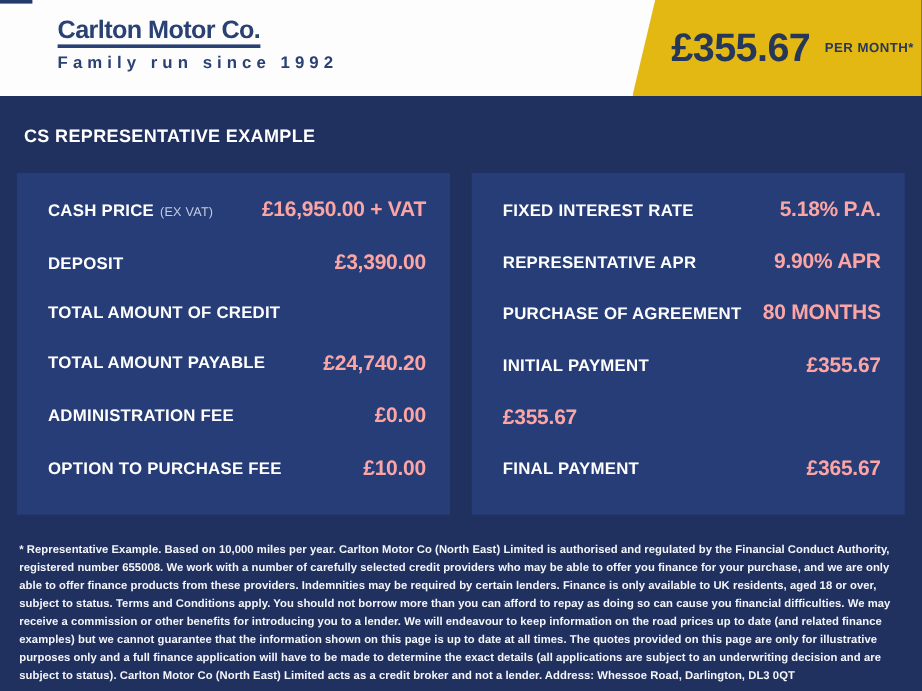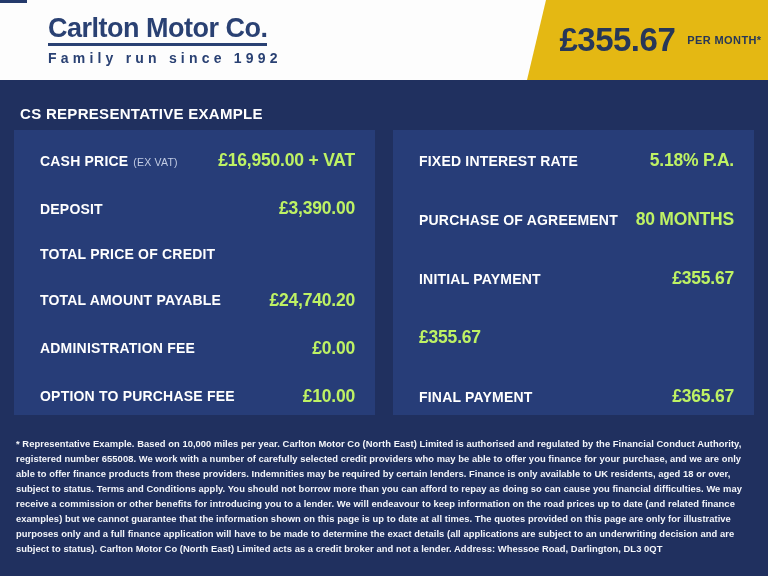--- a/index.html
+++ b/index.html
@@ -24,21 +24,21 @@
     width: 27px; height: 3px;
     background: #243a6b;
   }
   .logo {
     position: absolute;
     left: 48px; top: 15px;
     color: #2a4173;
   }
   .logo-title {
     display: inline-block;
-    font-size: 27px;
+    font-size: 21px;
     font-weight: bold;
     letter-spacing: -0.5px;
     color: #2a4173;
     border-bottom: 3px solid #2a4173;
     padding-bottom: 1px;
     line-height: 1.0;
   }
   .logo-tagline {
     margin-top: 4px;
     font-size: 14px;
@@ -73,32 +73,32 @@
     white-space: nowrap;
   }
 
   
   .section-title {
     color: #ffffff;
     font-size: 15px;
     font-weight: bold;
     letter-spacing: 0.3px;
     padding: 25px 0 0 20px;
-    height: 50px;
+    height: 64px;
   }
   .panels {
     display: flex;
     gap: 18px;
     margin: 0 14px;
     height: 285px;
   }
   .panel {
     flex: 1;
     background: #273d78;
-    padding: 20px 20px 8px 26px;
+    padding: 20px 20px 28px 26px;
     display: flex;
     flex-direction: column;
     justify-content: space-between;
   }
   .row {
     display: flex;
     align-items: center;
     justify-content: space-between;
   }
   .row-label {
@@ -109,21 +109,21 @@
     white-space: nowrap;
   }
   .row-sublabel {
     color: #c3cde4;
     font-size: 10.5px;
     font-weight: normal;
     letter-spacing: 0.2px;
     margin-left: 5px;
   }
   .row-value {
-    color: #bef264;
+    color: #fca5a5;
     font-size: 17.5px;
     font-weight: 600;
     letter-spacing: -0.2px;
     white-space: nowrap;
     text-align: right;
   }
 
   
   .footer {
     margin: 21px 16px 0 16px;
@@ -161,40 +161,44 @@
     <div class="panel">
       <div class="row">
         <span class="row-label"><span>CASH PRICE</span><span class="row-sublabel">(EX VAT)</span></span>
         <span class="row-value">£16,950.00 + VAT</span>
       </div>
       <div class="row">
         <span class="row-label">DEPOSIT</span>
         <span class="row-value">£3,390.00</span>
       </div>
       <div class="row">
-        <span class="row-label">TOTAL PRICE OF CREDIT</span>
+        <span class="row-label">TOTAL AMOUNT OF CREDIT</span>
       </div>
       <div class="row">
         <span class="row-label">TOTAL AMOUNT PAYABLE</span>
         <span class="row-value">£24,740.20</span>
       </div>
       <div class="row">
         <span class="row-label">ADMINISTRATION FEE</span>
         <span class="row-value">£0.00</span>
       </div>
       <div class="row">
         <span class="row-label">OPTION TO PURCHASE FEE</span>
         <span class="row-value">£10.00</span>
       </div>
     </div>
 
     <div class="panel">
       <div class="row">
         <span class="row-label">FIXED INTEREST RATE</span>
         <span class="row-value">5.18% P.A.</span>
+      </div>
+      <div class="row">
+        <span class="row-label">REPRESENTATIVE APR</span>
+        <span class="row-value">9.90% APR</span>
       </div>
       <div class="row">
         <span class="row-label">PURCHASE OF AGREEMENT</span>
         <span class="row-value">80 MONTHS</span>
       </div>
       <div class="row">
         <span class="row-label">INITIAL PAYMENT</span>
         <span class="row-value">£355.67</span>
       </div>
       <div class="row">

